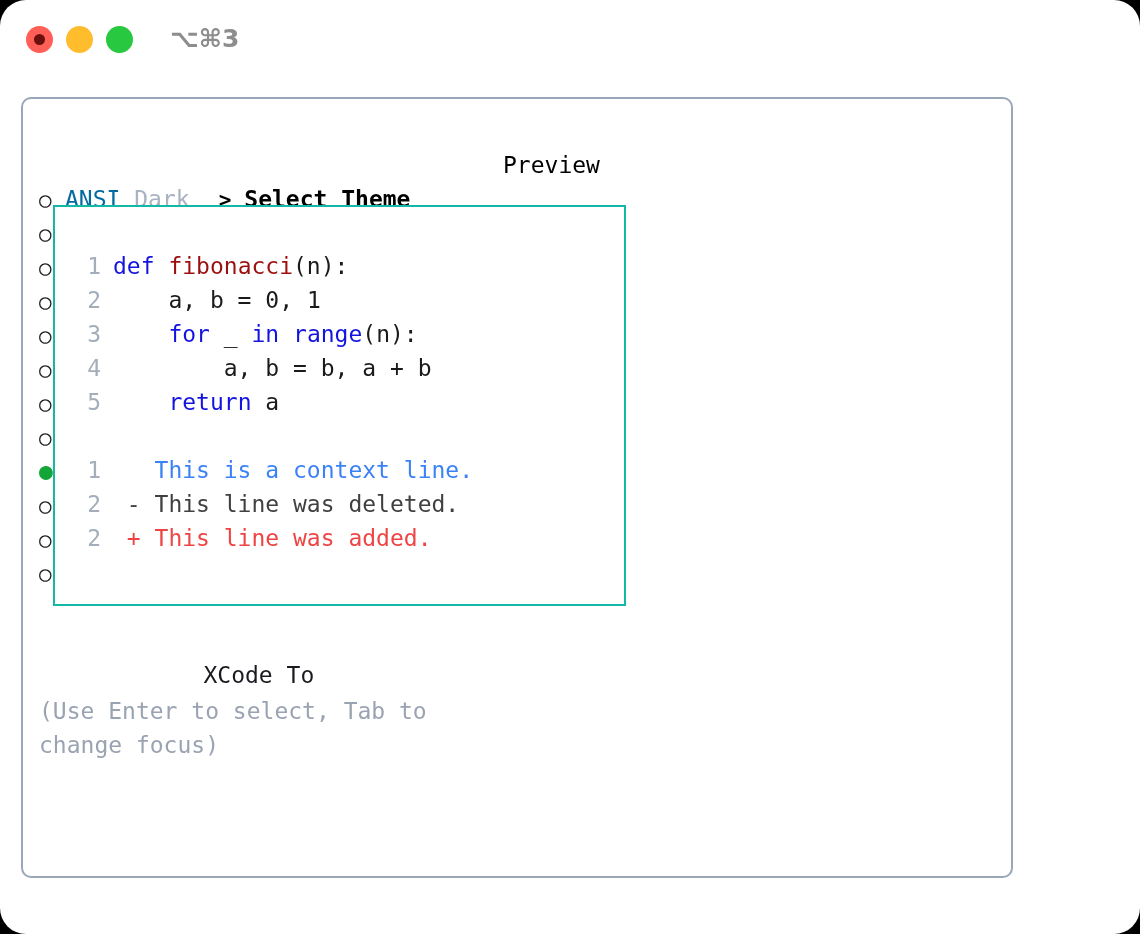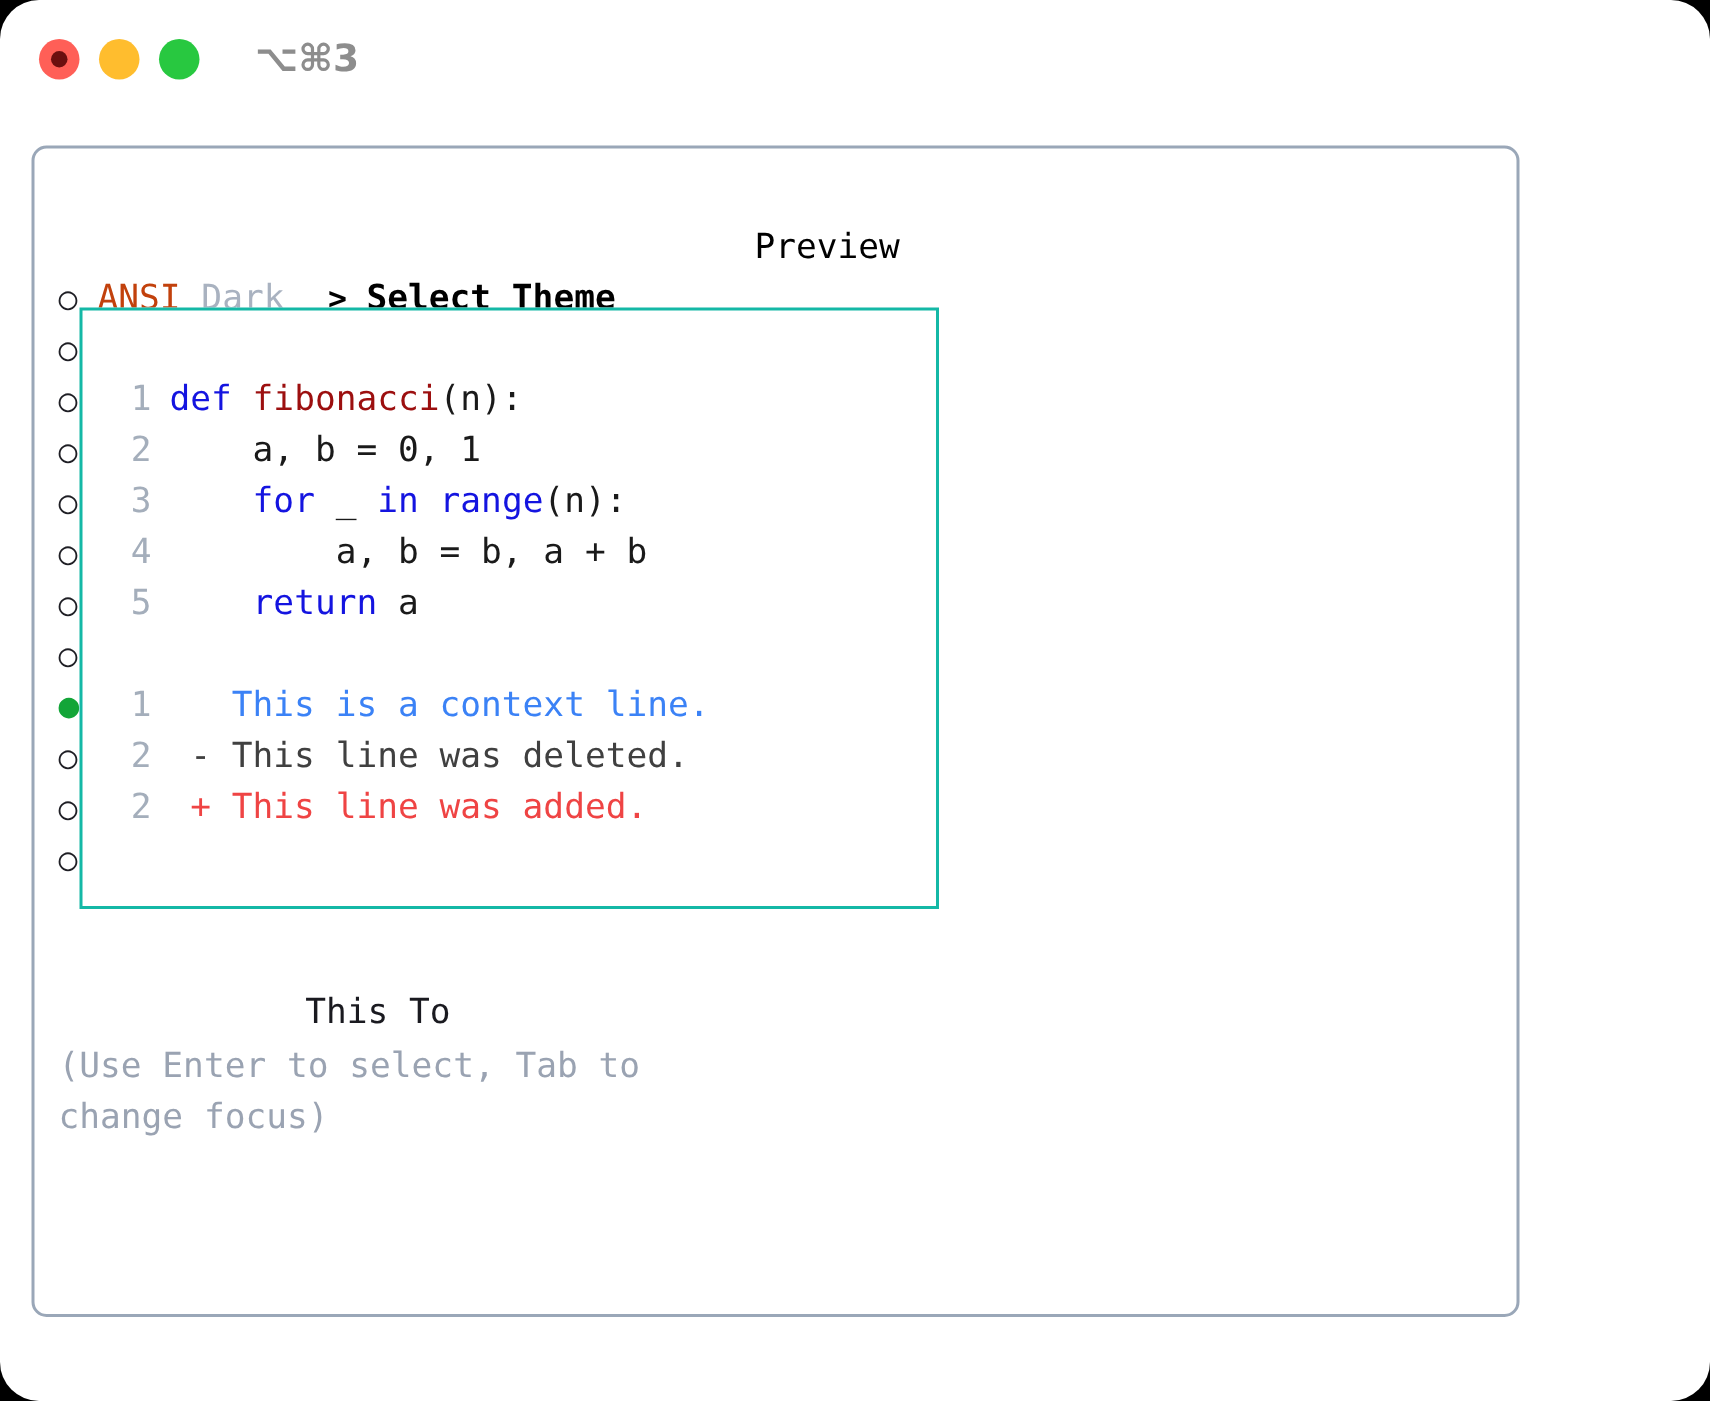--- a/index.html
+++ b/index.html
@@ -101,21 +101,21 @@
     font-size: 21px;
   }
   .marker-dot {
     color: #13a538;
     font-size: 23px;
   }
   .marker-ring {
     color: #1e1e24;
     font-size: 21px;
   }
-  .theme-name { color: #c2410c; }
+  .theme-name { color: #0369a1; }
   .row-selected .theme-name { color: #13a538; }
   .theme-tag {
     color: #a9b2c0;
   }
 
   #apply-block {
     margin-top: 34px;
   }
   .apply-header {
     color: #1a1a20;
@@ -209,21 +209,21 @@
           <div class="row"><span class="marker marker-ring">○</span><span class="theme-name">ANSI Light</span><span class="theme-tag"> Light</span></div>
           <div class="row"><span class="marker marker-ring">○</span><span class="theme-name">Ayu Light</span><span class="theme-tag"> Light</span></div>
           <div class="row row-selected"><span class="marker marker-dot">●</span><span class="theme-name">Default Light</span><span class="theme-tag"> Light</span></div>
           <div class="row"><span class="marker marker-ring">○</span><span class="theme-name">GitHub Light</span><span class="theme-tag"> Light</span></div>
           <div class="row"><span class="marker marker-ring">○</span><span class="theme-name">Google Code</span><span class="theme-tag"> Light</span></div>
           <div class="row"><span class="marker marker-ring">○</span><span class="theme-name">XCode</span><span class="theme-tag"> Light</span></div>
         </div>
 
       <div id="apply-block">
         <div class="row apply-header">
-          <span class="marker"> </span><span>This To</span>
+          <span class="marker"> </span><span>XCode To</span>
         </div>
       </div>
 
       <div id="hint">(Use Enter to select, Tab to change focus)</div>
     </div>
 
     <div id="preview-column">
       <div id="preview-title">Preview</div>
     </div>
 

